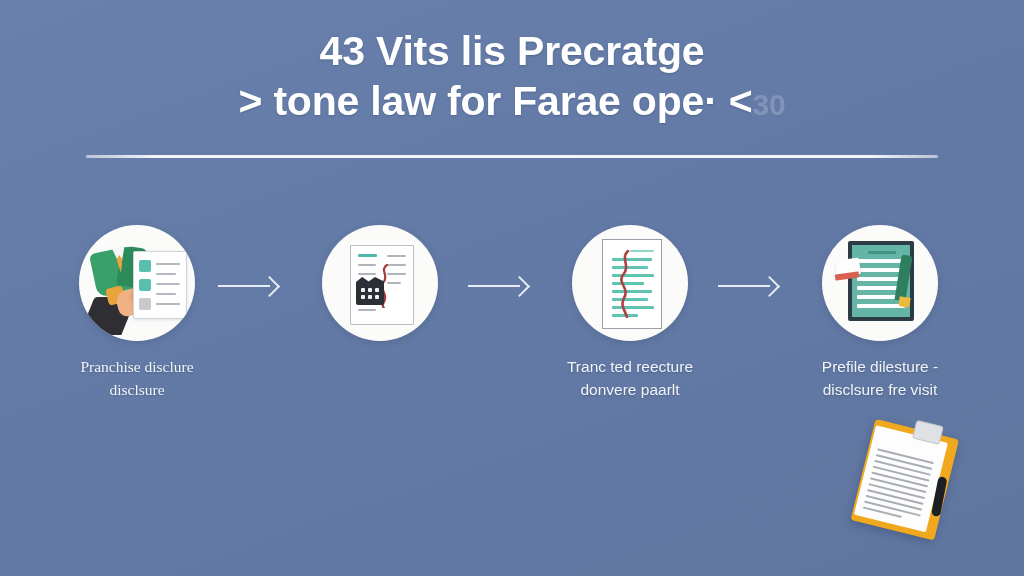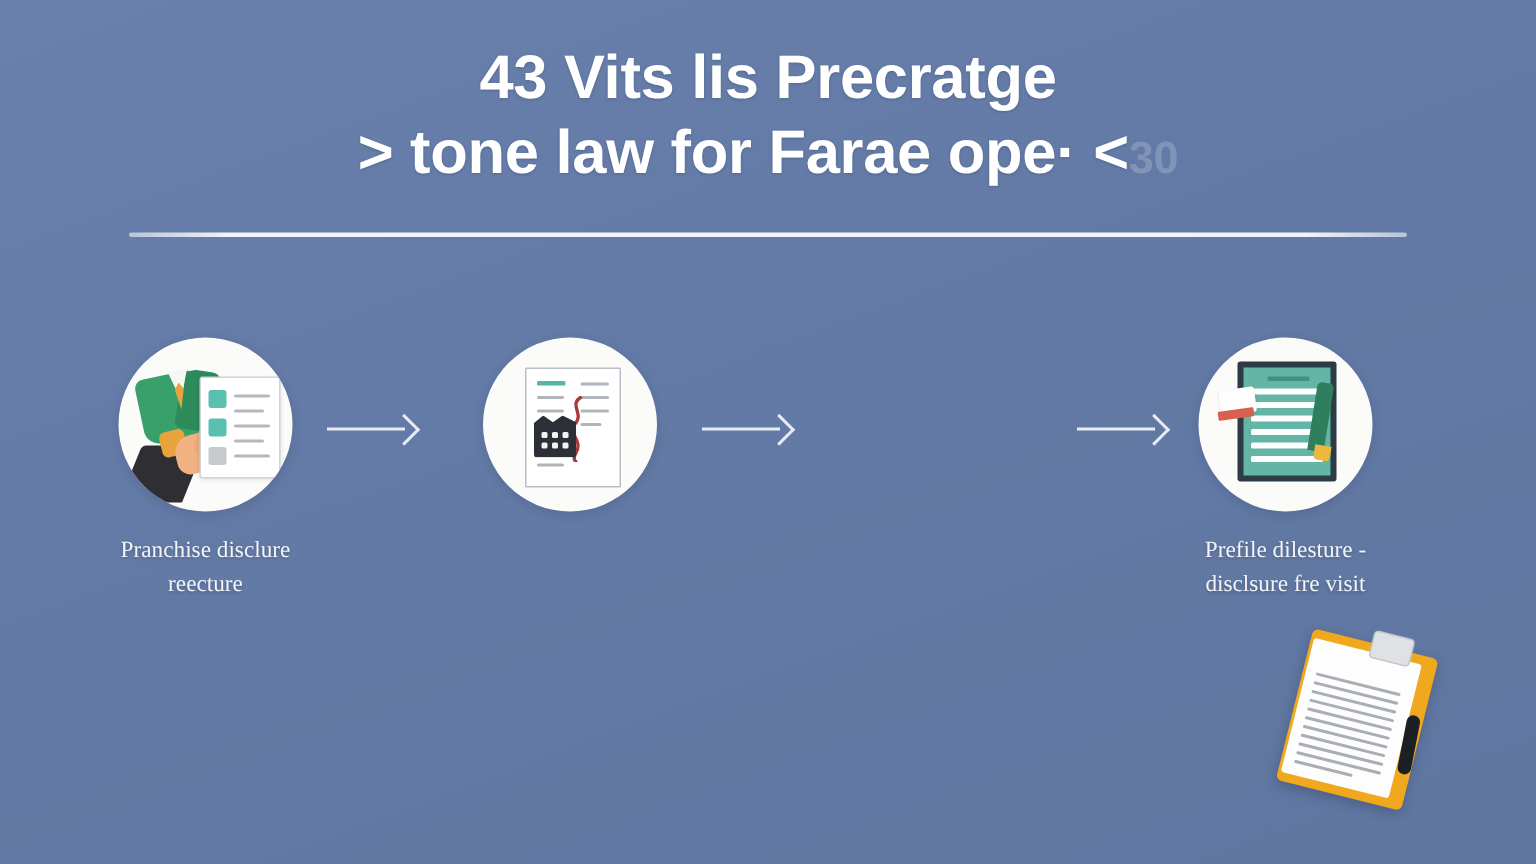--- a/index.html
+++ b/index.html
@@ -69,21 +69,21 @@
   }
   .step {
     position: absolute;
     top: 0;
     width: 250px;
     text-align: center;
   }
   .step-1 { left: 12px; font-family: Liberation Serif, serif; }
   .step-2 { left: 255px; }
   .step-3 { left: 505px; }
-  .step-4 { left: 732px; font-family: Liberation Serif, serif; }
+  .step-4 { left: 755px; }
 
   .circle {
     position: relative;
     width: 116px;
     height: 116px;
     margin: 0 auto;
     border-radius: 50%;
     background: #fbfbfa;
     box-shadow: 0 2px 7px rgba(35,50,80,0.18);
     overflow: hidden;
@@ -428,21 +428,21 @@
             <div class="i1-ln i1-ln-a"></div>
             <div class="i1-ln i1-ln-b"></div>
             <div class="i1-ln i1-ln-c"></div>
             <div class="i1-ln i1-ln-d"></div>
             <div class="i1-ln i1-ln-e"></div>
           </div>
         </div>
       </div>
       <div class="step-caption">
         <div>Pranchise disclure</div>
-        <div>reecture</div>
+        <div>disclsure</div>
       </div>
     </div>
 
     <div class="step step-2">
       <div class="circle">
         <div>
           <div class="i2-doc">
             <div class="i2-teal"></div>
             <div class="i2-l" style="left:7px;  top:18px; width:18px;"></div>
             <div class="i2-l" style="left:7px;  top:27px; width:18px;"></div>
@@ -463,20 +463,44 @@
             <div class="i2-key" style="left:12px; top:11px;"></div>
             <div class="i2-key" style="left:19px; top:11px;"></div>
             <div class="i2-key" style="left:5px;  top:18px;"></div>
             <div class="i2-key" style="left:12px; top:18px;"></div>
             <div class="i2-key" style="left:19px; top:18px;"></div>
           </div>
         </div>
       </div>
     </div>
 
+    <div class="step step-3">
+      <div class="circle">
+        <div>
+          <div class="i3-doc">
+            <div class="i3-l" style="left:27px; top:10px; width:24px; height:2px; background:#8fd4c5;"></div>
+            <div class="i3-l" style="left:9px;  top:18px; width:40px;"></div>
+            <div class="i3-l" style="left:9px;  top:26px; width:36px;"></div>
+            <div class="i3-l" style="left:9px;  top:34px; width:42px;"></div>
+            <div class="i3-l" style="left:9px;  top:42px; width:32px;"></div>
+            <div class="i3-l" style="left:9px;  top:50px; width:40px;"></div>
+            <div class="i3-l" style="left:9px;  top:58px; width:36px;"></div>
+            <div class="i3-l" style="left:9px;  top:66px; width:42px;"></div>
+            <div class="i3-l" style="left:9px;  top:74px; width:26px;"></div>
+            <svg class="i3-red" viewBox="0 0 20 68">
+              <path d="M12 1 C4 8, 15 16, 7 25 C1 33, 14 38, 8 48 C4 55, 9 61, 11 67" fill="none" stroke="#b03f3f" stroke-width="2.6" stroke-linecap="round"></path>
+            </svg>
+          </div>
+        </div>
+      </div>
+      <div class="step-caption">
+        <div>Tranc ted reecture</div>
+        <div>donvere paarlt</div>
+      </div>
+    </div>
 
     <div class="step step-4">
       <div class="circle">
         <div>
           <div class="i4-frame">
             <div class="i4-sheet">
               <div class="i4-title"></div>
               <div class="i4-l" style="top:14px;"></div>
               <div class="i4-l" style="top:23px;"></div>
               <div class="i4-l" style="top:32px;"></div>

